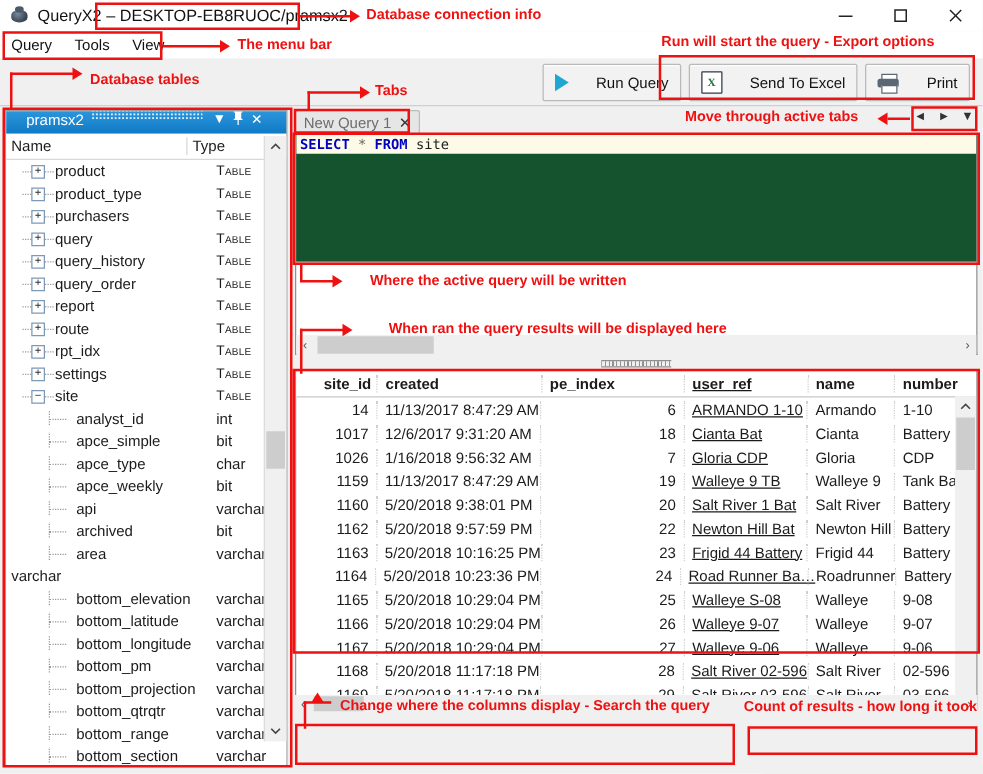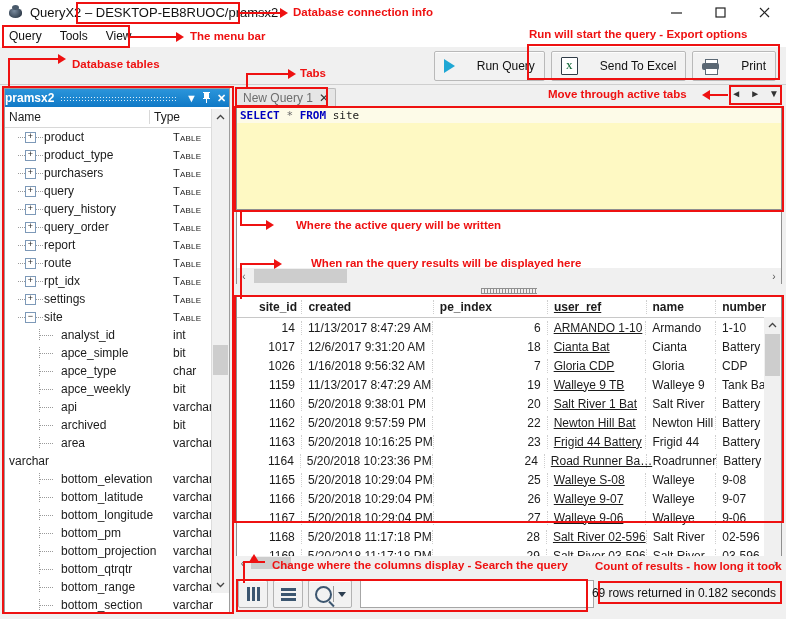--- a/index.html
+++ b/index.html
@@ -71,24 +71,23 @@
   .print-ico .body{position:absolute;left:0;top:4px;width:17px;height:7px;background:#5b6874;border-radius:2px;}
   .print-ico .top{position:absolute;left:3px;top:0px;width:11px;height:5px;background:#fff;border:1.3px solid #5b6874;}
   .print-ico .pap{position:absolute;left:3px;top:9px;width:11px;height:5px;background:#fff;border:1.3px solid #5b6874;}
 
   
   .treepanel{
     position:absolute;left:4px;top:88px;width:226px;height:524px;
     background:#ffffff;border:1px solid #9d9d9d;box-sizing:border-box;
   }
   .tp-caption{
-    height:18px;background:#1e90d8;color:#fff;display:flex;align-items:center;
-    padding:0 0;font-size:12px;
+    height:18px;background:#1e90d8;color:#fff;display:flex;
+    padding:0 16px;font-size:12px;
     background:linear-gradient(#2b95db,#1079c6);
-    font-weight:bold;
   }
   .tp-caption .dots{flex:1;height:7px;margin:0 6px;
     background-image:radial-gradient(circle, rgba(255,255,255,.85) 0.8px, transparent 1px);
     background-size:3px 3px;background-position:0 1px;}
   .tp-caption .cbtn{width:15px;text-align:center;font-size:11px;cursor:default;}
   .tp-head{
     height:20px;display:flex;align-items:center;border-bottom:1px solid #d8d8d8;
     background:#ffffff;font-size:12px;
   }
   .tp-head .c1{flex:1;padding-left:4px;}
@@ -130,21 +129,21 @@
     padding:0 6px;font-size:12px;color:#6d6d6d;gap:6px;border-radius:2px 2px 0 0;
   }
   .tab .x{font-size:12px;color:#333;}
   .tabnav{position:absolute;right:2px;top:0px;display:flex;align-items:center;gap:7px;
     font-size:10px;color:#333;}
   .tabnav span{padding:0 1px;}
 
   
   .sqlbox{
     position:absolute;left:236px;top:107px;width:546px;height:103px;
-    background:#fef9c3;border:1px solid #8f8f8f;box-sizing:border-box;overflow:hidden;
+    background:#14532d;border:1px solid #8f8f8f;box-sizing:border-box;overflow:hidden;
   }
   .sqlline{
     height:15px;background:#fdfbe8;display:flex;align-items:center;
     font-family:"DejaVu Sans Mono", monospace;font-size:11px;padding-left:3px;
     white-space:pre;
   }
   .kw{color:#0000c0;font-weight:bold;}
   .op{color:#6a6a6a;}
   .id{color:#1b1b1b;}
 
@@ -702,45 +701,20 @@
   </div>
 
   <div class="hscroll2">
     <div class="ar">‹</div>
     <div class="trk">
         <div class="thm"></div>
       </div>
     <div class="ar">›</div>
   </div>
 
-  <div class="botbar">
-    <div class="botrow">
-      <div class="ibtn">
-        <span class="cols-ico">
-            <i></i>
-            <i></i>
-            <i></i>
-          </span>
-      </div>
-      <div class="ibtn">
-        <span class="rows-ico">
-            <i></i>
-            <i></i>
-            <i></i>
-          </span>
-      </div>
-      <div class="ibtn wide">
-        <span class="mag"></span>
-        <span class="vsep"></span>
-        <span class="caret-d"></span>
-      </div>
-      <input class="searchinput" type="text" value="" placeholder="" style="">
-    </div>
-    <div class="statusbox">69 rows returned in 0.182 seconds</div>
-  </div>
 
   <div class="box" style="left:76px;top:2px;width:164px;height:22px;"></div>
   <div class="arrowline" style="left:240px;top:12px;width:42px;height:2px;"></div>
   <div class="arrowhead ah-right" style="left:280px;top:8px;"></div>
   <div class="ann" style="left:293px;top:6px;">Database connection info</div>
 
   <div class="box" style="left:2px;top:25px;width:128px;height:23px;"></div>
   <div class="arrowline" style="left:130px;top:36px;width:48px;height:2px;"></div>
   <div class="arrowhead ah-right" style="left:176px;top:32px;"></div>
   <div class="ann" style="left:190px;top:30px;">The menu bar</div>

